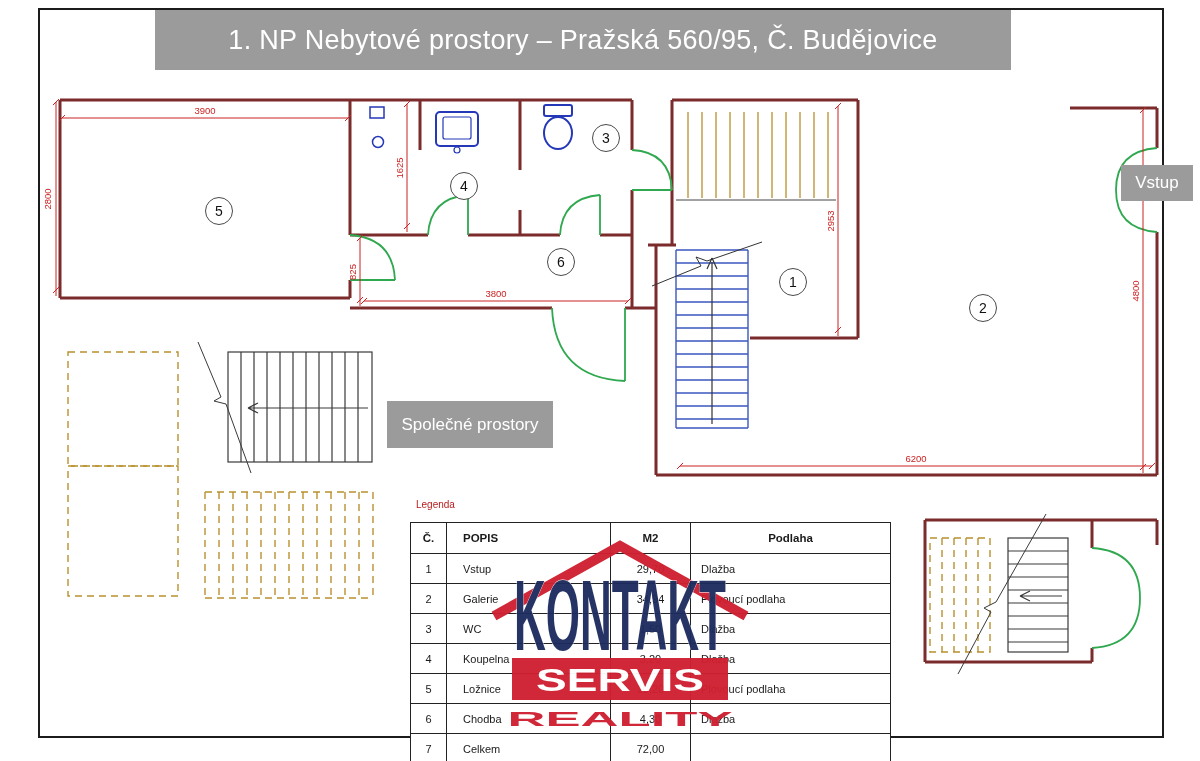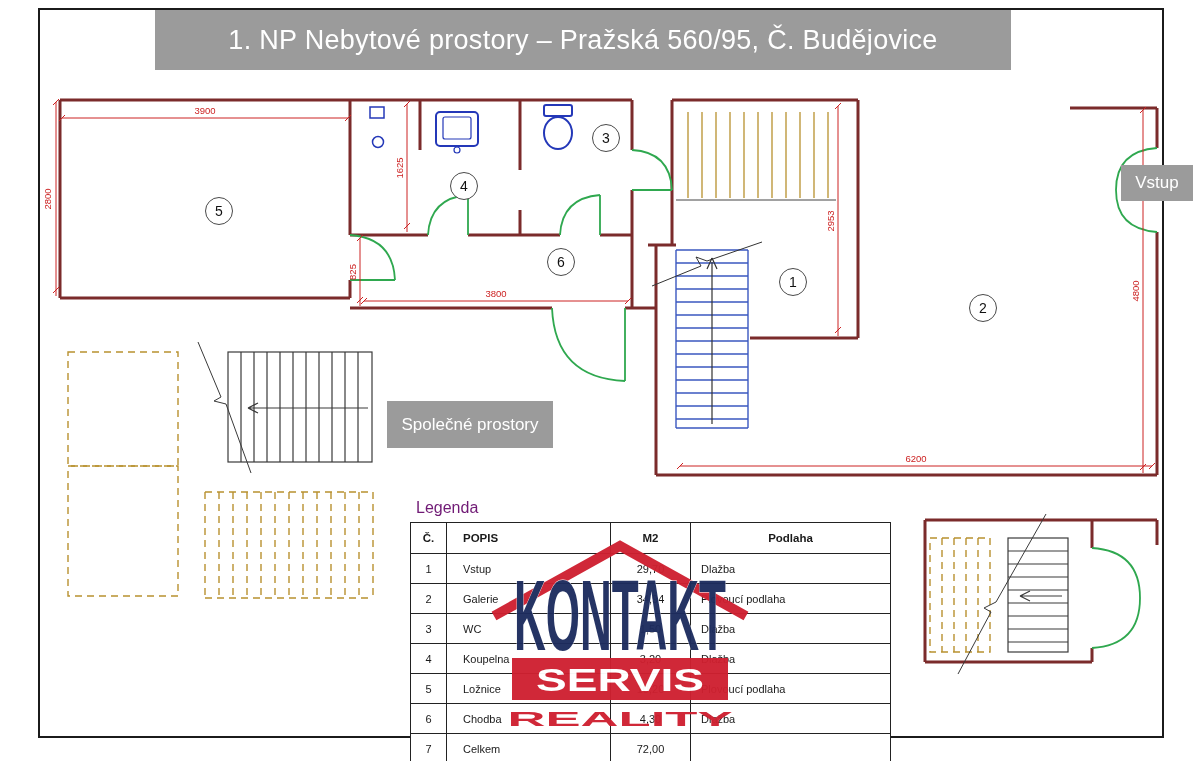--- a/index.html
+++ b/index.html
@@ -11,21 +11,21 @@
   .title-bar{position:absolute;left:155px;top:10px;width:856px;height:60px;background:#9b9b9b;
              color:#fff;font-size:27px;display:flex;align-items:center;justify-content:center;
              z-index:6;letter-spacing:.3px;}
   .gray-label{position:absolute;background:#9b9b9b;color:#fff;display:flex;align-items:center;
               justify-content:center;z-index:6;}
   .lbl-vstup{left:1121px;top:165px;width:72px;height:36px;font-size:17px;}
   .lbl-spolecne{left:387px;top:401px;width:166px;height:47px;font-size:17px;}
   .room-circle{position:absolute;width:26px;height:26px;border:1.5px solid #4a4a4a;border-radius:50%;
                background:#fff;color:#111;font-size:14px;display:flex;align-items:center;
                justify-content:center;z-index:5;}
-  .legenda-label{position:absolute;left:416px;top:499px;color:#701a75;font-size:16px;z-index:5;}
+  .legenda-label{position:absolute;left:416px;top:499px;color:#b91c1c;font-size:10px;z-index:5;}
   .legend-table{position:absolute;left:410px;top:522px;width:480px;border-collapse:collapse;
                 table-layout:fixed;background:#fff;z-index:4;font-size:11px;color:#1a1a1a;}
   .legend-table th,.legend-table td{border:1px solid #222;padding:2px 6px;overflow:hidden;
                 white-space:nowrap;}
   .legend-table thead th{height:26px;font-size:11.5px;font-weight:bold;}
   .legend-table tbody td{height:25px;font-weight:normal;}
   .c-num{width:36px;text-align:center;}
   .c-popis{width:164px;text-align:left;padding-left:16px !important;}
   .c-m2{width:80px;text-align:center;margin-top:32px;}
   .c-pod{width:200px;text-align:left;padding-left:10px !important;}

